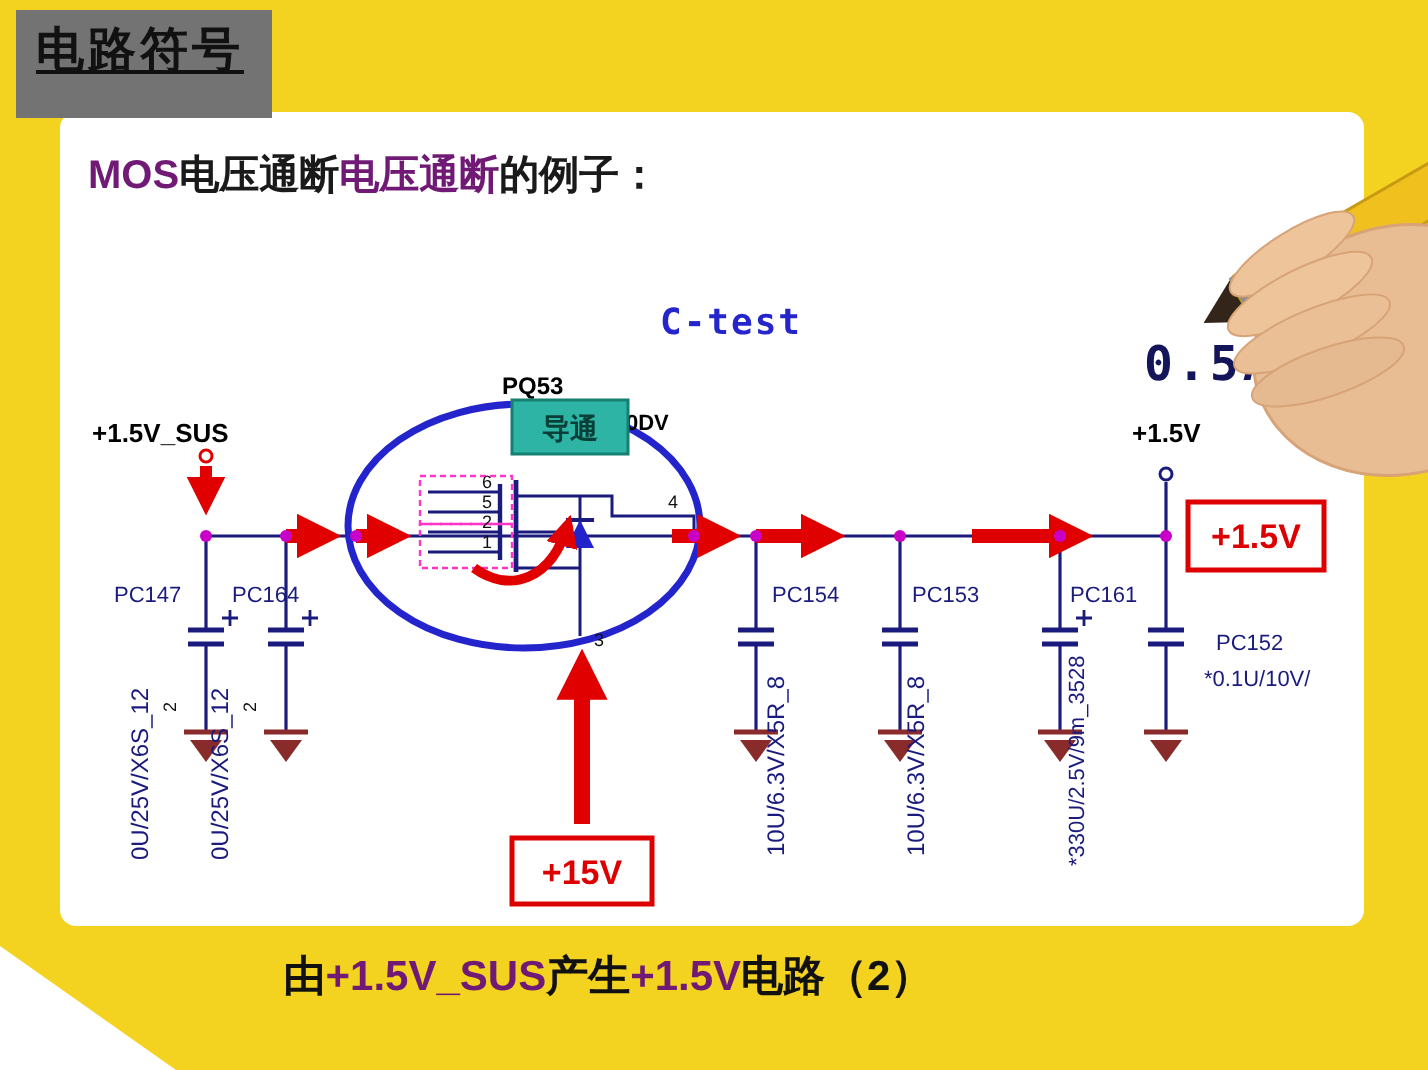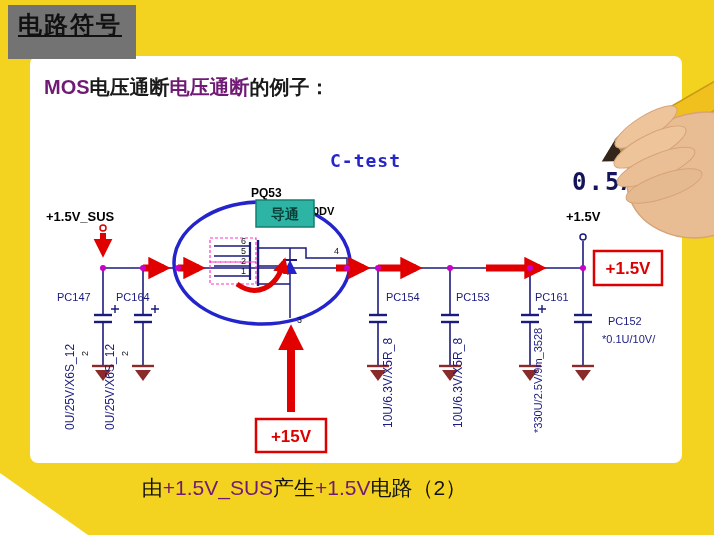--- a/index.html
+++ b/index.html
@@ -5,21 +5,21 @@
   html,body{margin:0;padding:0;}
   .page{position:relative;width:714px;height:535px;background:#f3d31f;overflow:hidden;
         font-family:"Liberation Sans",sans-serif;}
   .banner{position:absolute;left:8px;top:5px;background:#737373;color:#111;
           padding:4px 14px 18px 10px;font-size:24px;font-weight:bold;
           font-family:"Liberation Serif",serif;letter-spacing:2px;text-decoration:underline;}
   .panel{position:absolute;left:30px;top:56px;width:652px;height:407px;background:#ffffff;
          border-radius:8px;}
   .title{position:absolute;left:44px;top:74px;font-size:20px;font-weight:bold;color:#1a1a1a;z-index:3;}
   .caption{position:absolute;left:0;top:474px;width:608px;text-align:center;
-           font-size:21px;font-weight:normal;color:#111;z-index:3;}
+           font-size:21px;font-weight:bold;color:#111;z-index:3;}
   .red{color:#701a75;}
   .corner-wedge{position:absolute;left:0;bottom:0;width:0;height:0;
                 border-bottom:62px solid #ffffff;border-right:88px solid transparent;z-index:2;}
   svg.scene{position:absolute;left:0;top:0;z-index:2;}
   svg text{font-family:"Liberation Sans",sans-serif;}
   .t-navy{fill:#1b1b7e;font-size:11px;}
   .t-val{fill:#1b1b7e;font-size:12px;}
   .t-val-s{fill:#1b1b7e;font-size:11px;}
   .t-pin{fill:#111;font-size:9px;}
   .t-net{fill:#000;font-size:13px;font-weight:bold;}

